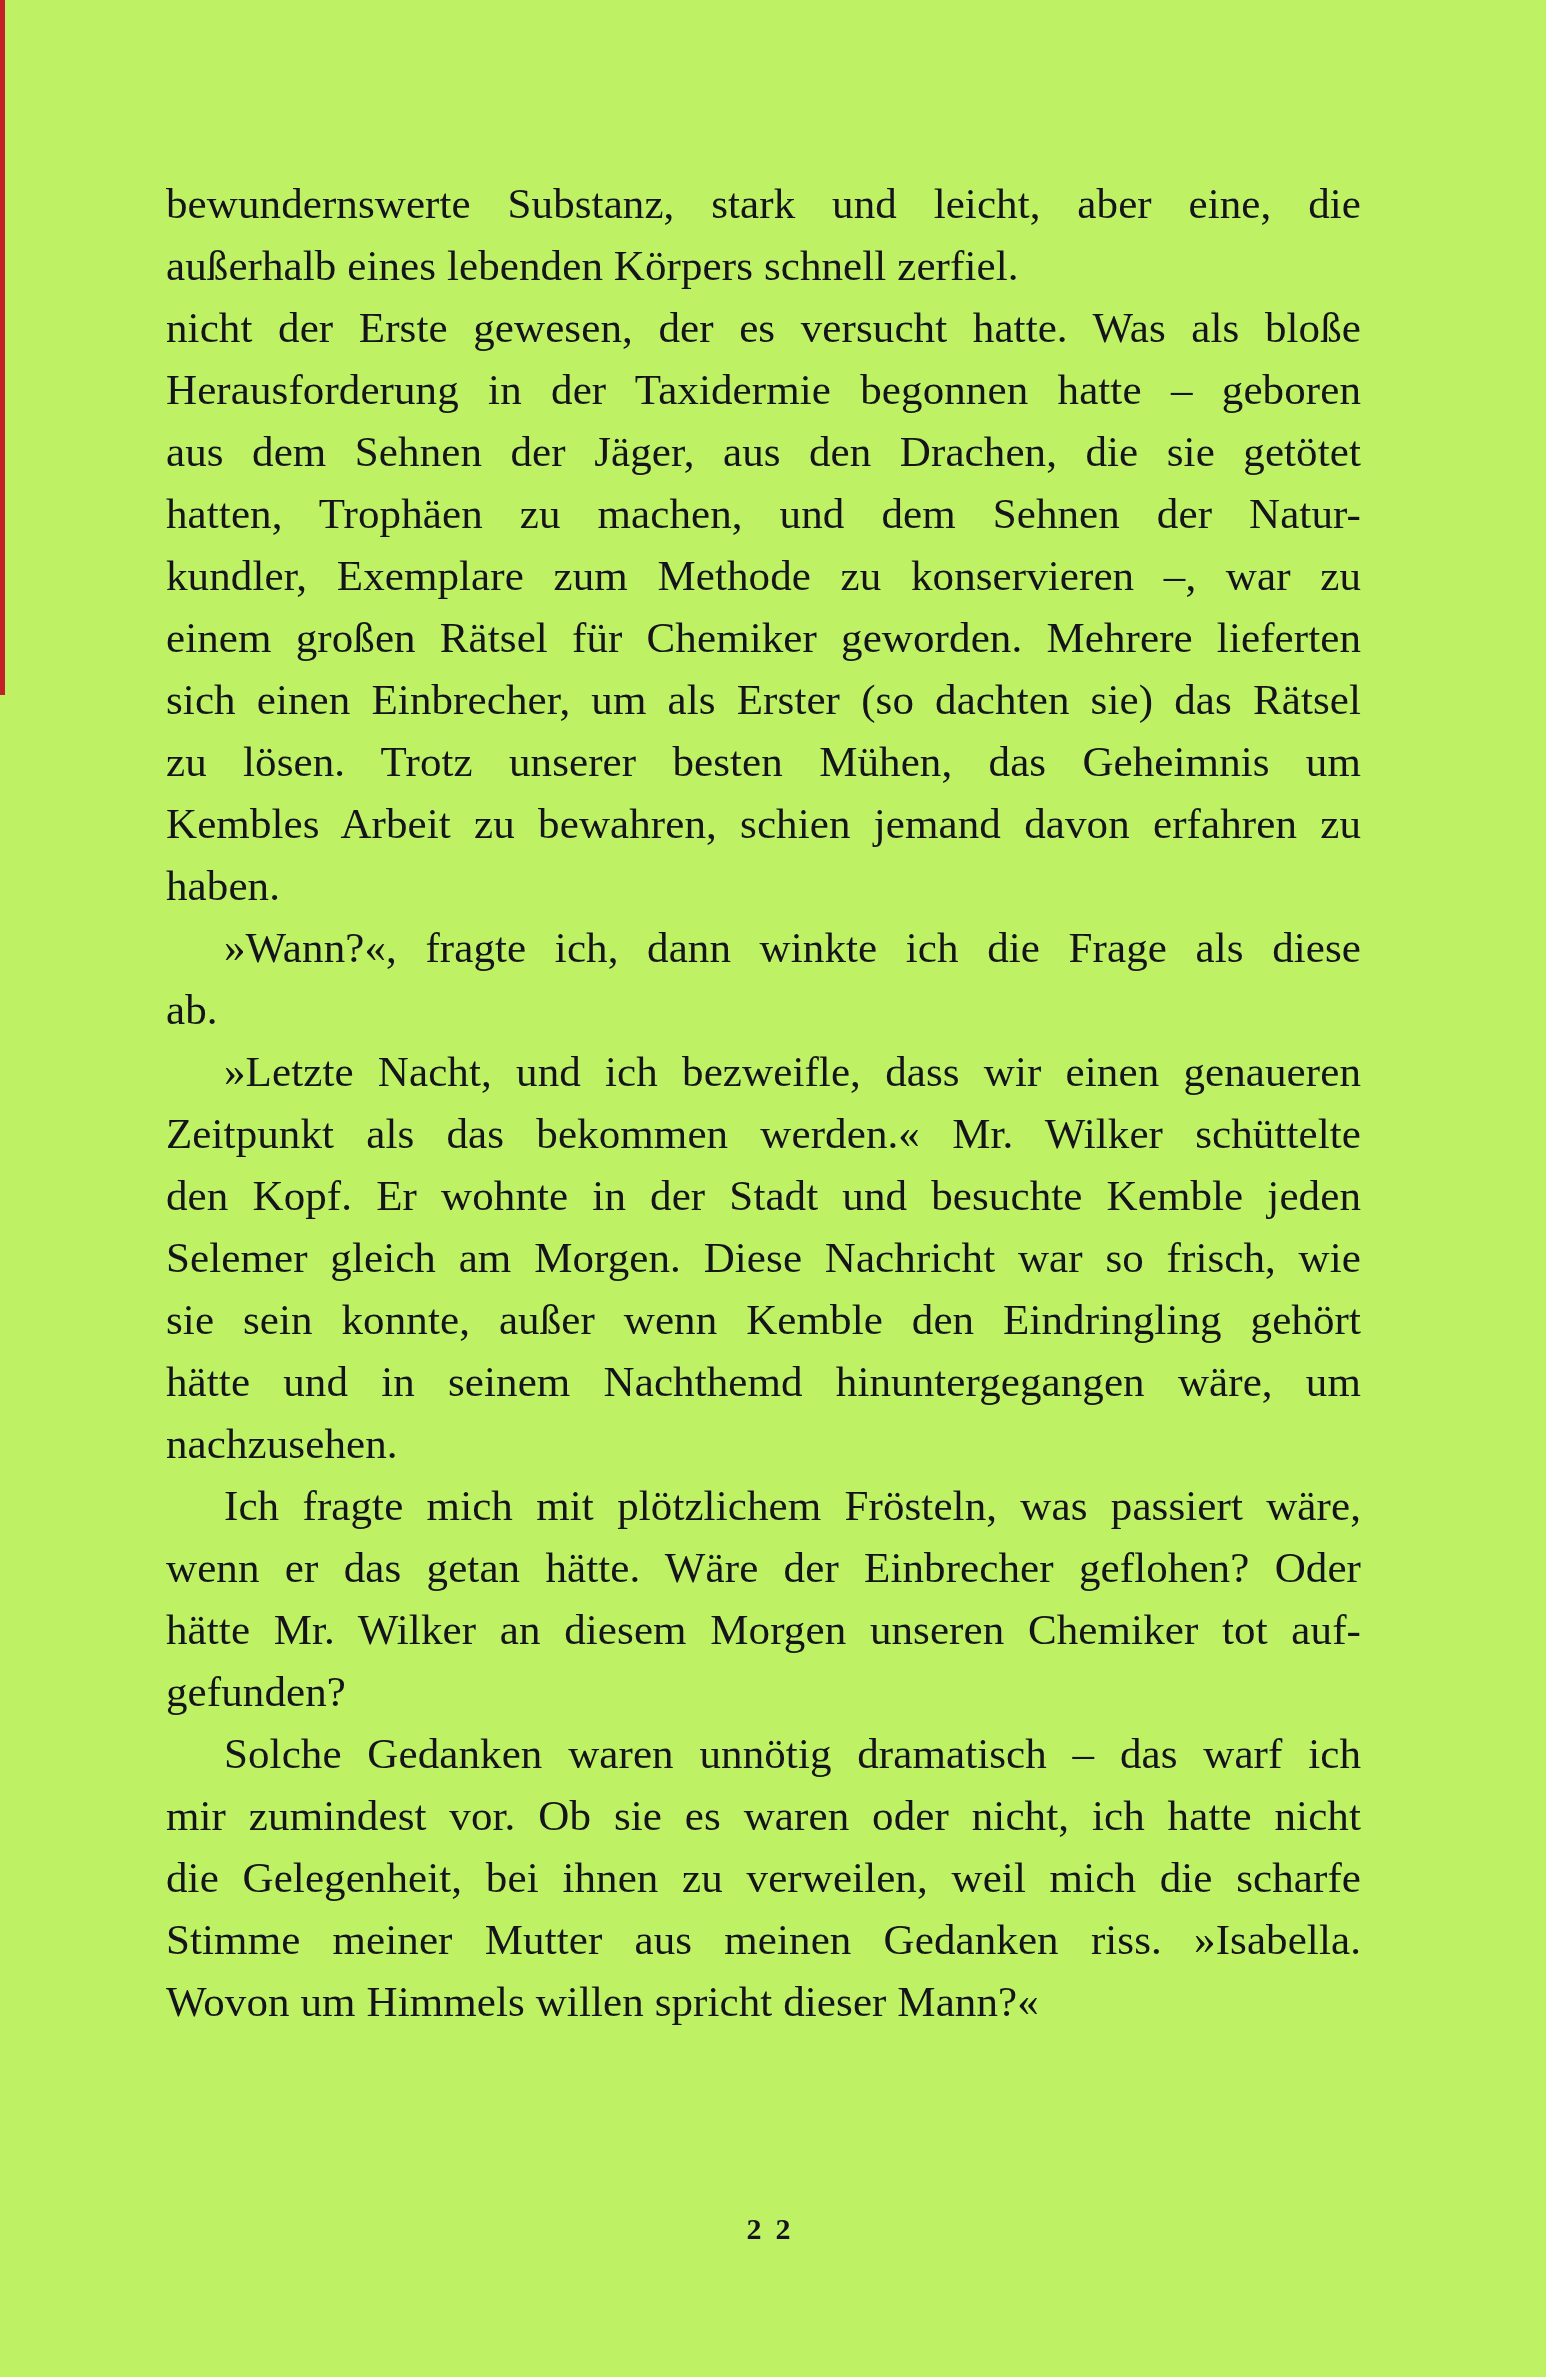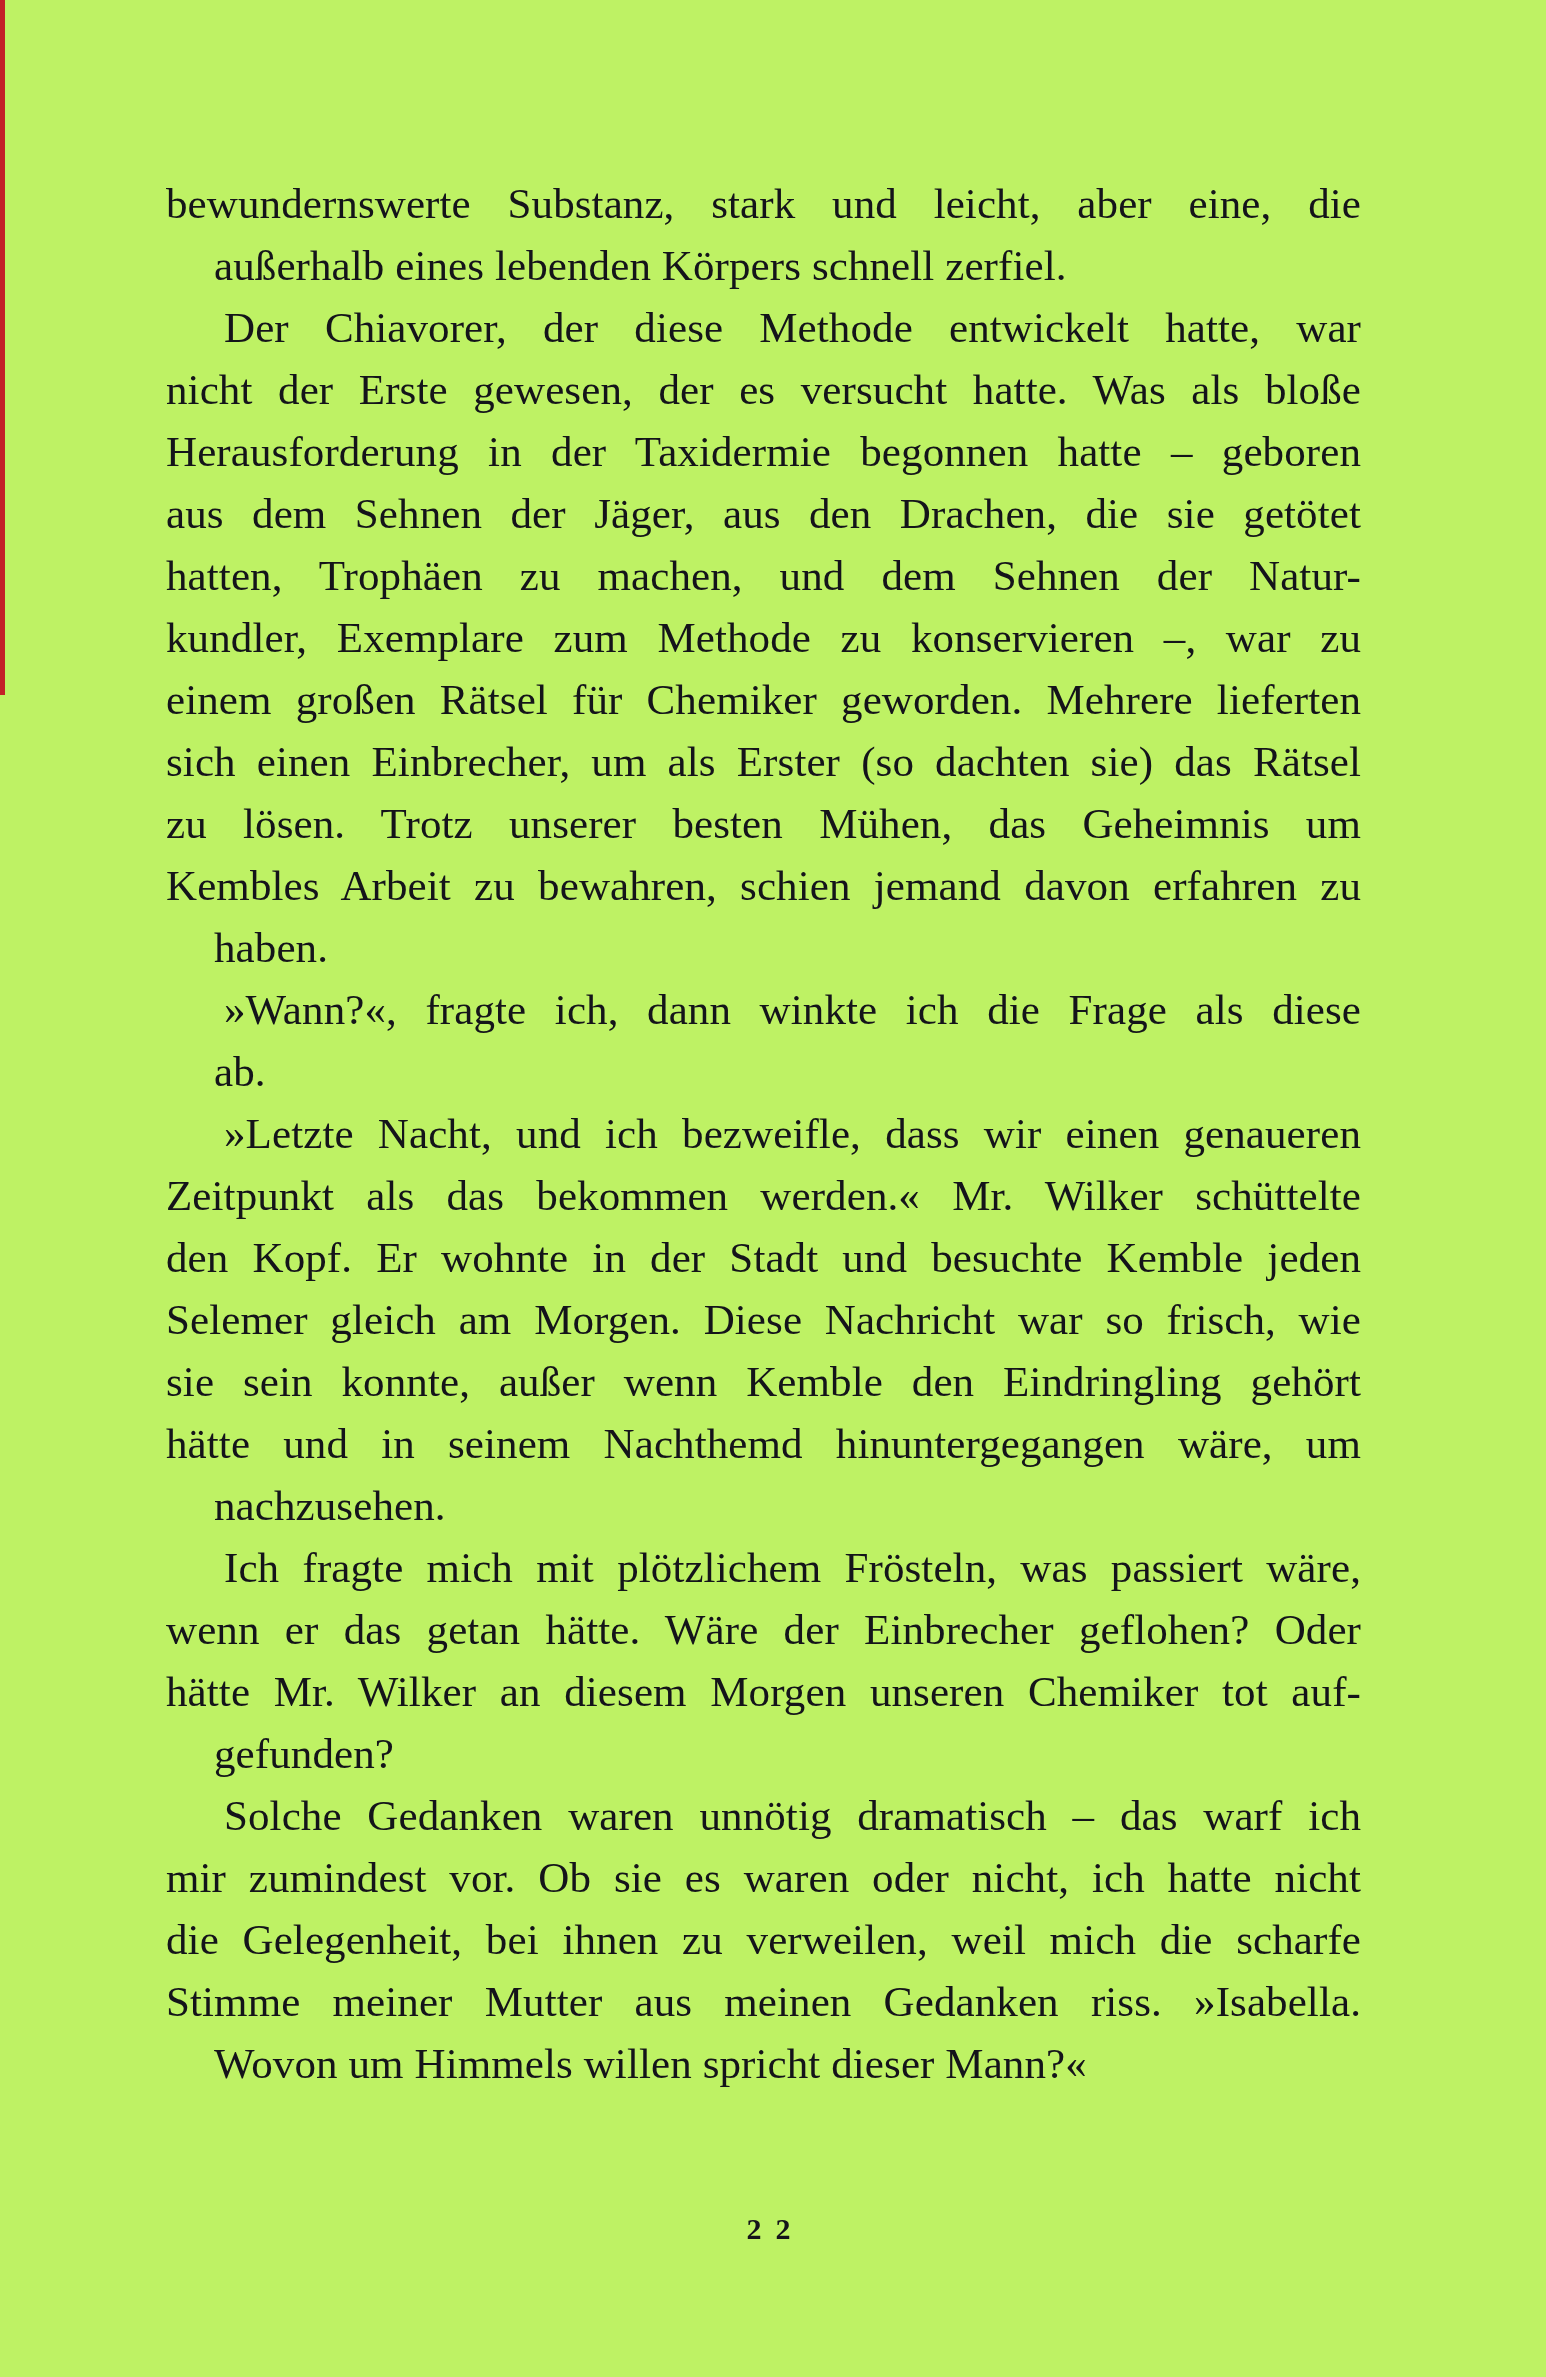--- a/index.html
+++ b/index.html
@@ -39,21 +39,20 @@
   .line {
     white-space: normal;
   }
   .line.just {
     text-align: justify;
     text-align-last: justify;
   }
   .line.last {
     text-align: left;
     text-align-last: left;
-    margin-left: 48px;
   }
   .line.indent {
     text-indent: 58px;
   }
   .folio {
     position: absolute;
     left: 178px;
     top: 2212px;
     width: 1195px;
     text-align: center;
@@ -64,21 +63,20 @@
   }
 </style>
 </head>
 <body>
 
 <div class="page" style="background: #bef264; font-family: Liberation Serif, serif;">
   <div class="red-edge" style="background: rgb(195, 33, 39);"></div>
   <main class="text-block">
       <div class="line just">bewundernswerte Substanz, stark und leicht, aber eine, die</div>
       <div class="line last">außerhalb eines lebenden Körpers schnell zerfiel.</div>
-      <div class="line just indent">Der Chiavorer, der diese Methode entwickelt hatte, war</div>
       <div class="line just">nicht der Erste gewesen, der es versucht hatte. Was als bloße</div>
       <div class="line just">Herausforderung in der Taxidermie begonnen hatte – geboren</div>
       <div class="line just">aus dem Sehnen der Jäger, aus den Drachen, die sie getötet</div>
       <div class="line just">hatten, Trophäen zu machen, und dem Sehnen der Natur-</div>
       <div class="line just">kundler, Exemplare zum Methode zu konservieren –, war zu</div>
       <div class="line just">einem großen Rätsel für Chemiker geworden. Mehrere lieferten</div>
       <div class="line just">sich einen Einbrecher, um als Erster (so dachten sie) das Rätsel</div>
       <div class="line just">zu lösen. Trotz unserer besten Mühen, das Geheimnis um</div>
       <div class="line just">Kembles Arbeit zu bewahren, schien jemand davon erfahren zu</div>
       <div class="line last">haben.</div>

